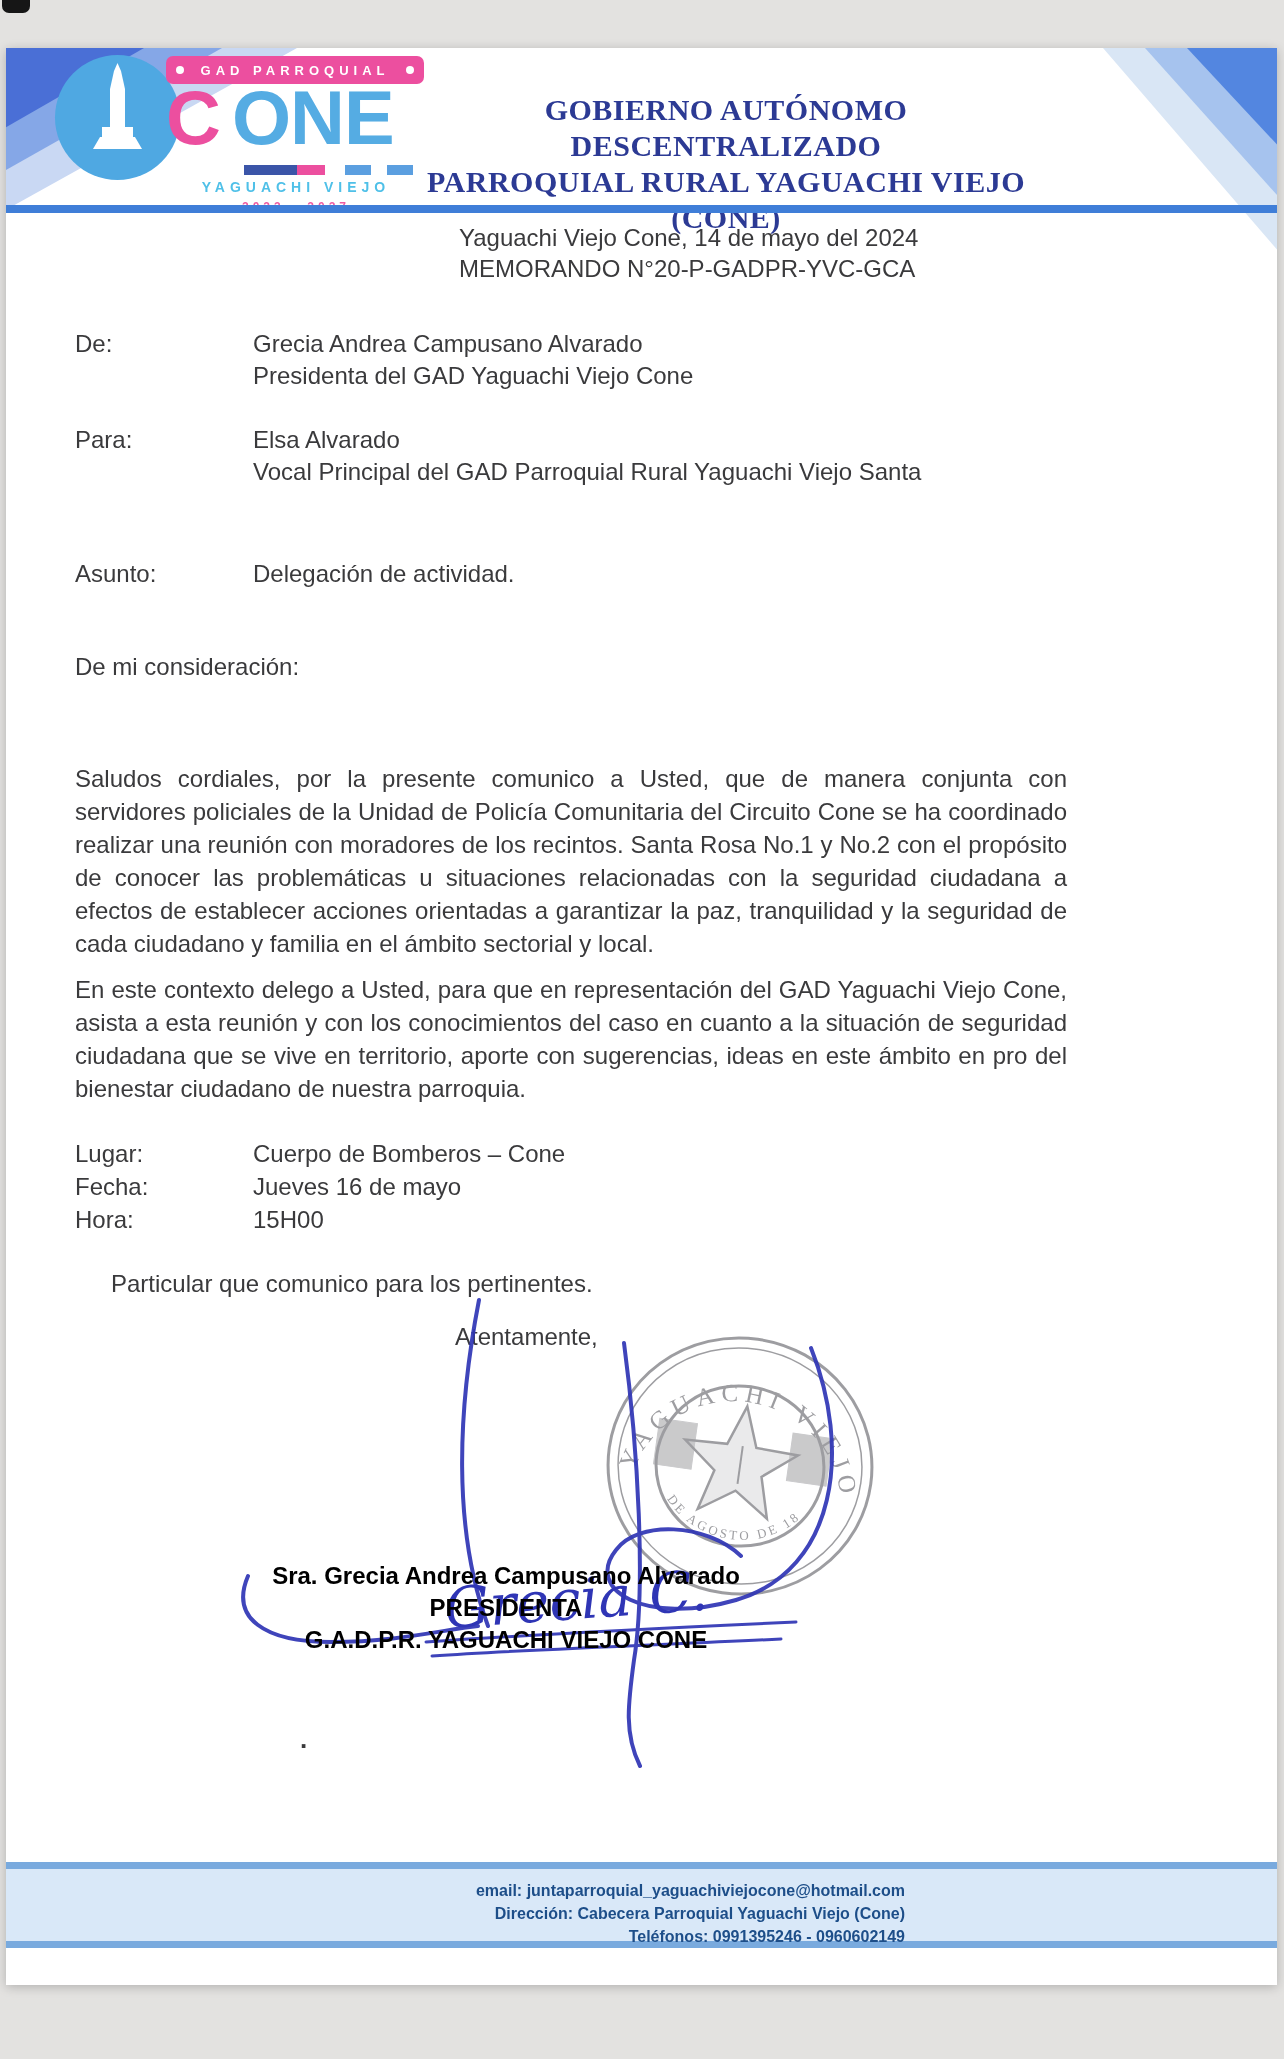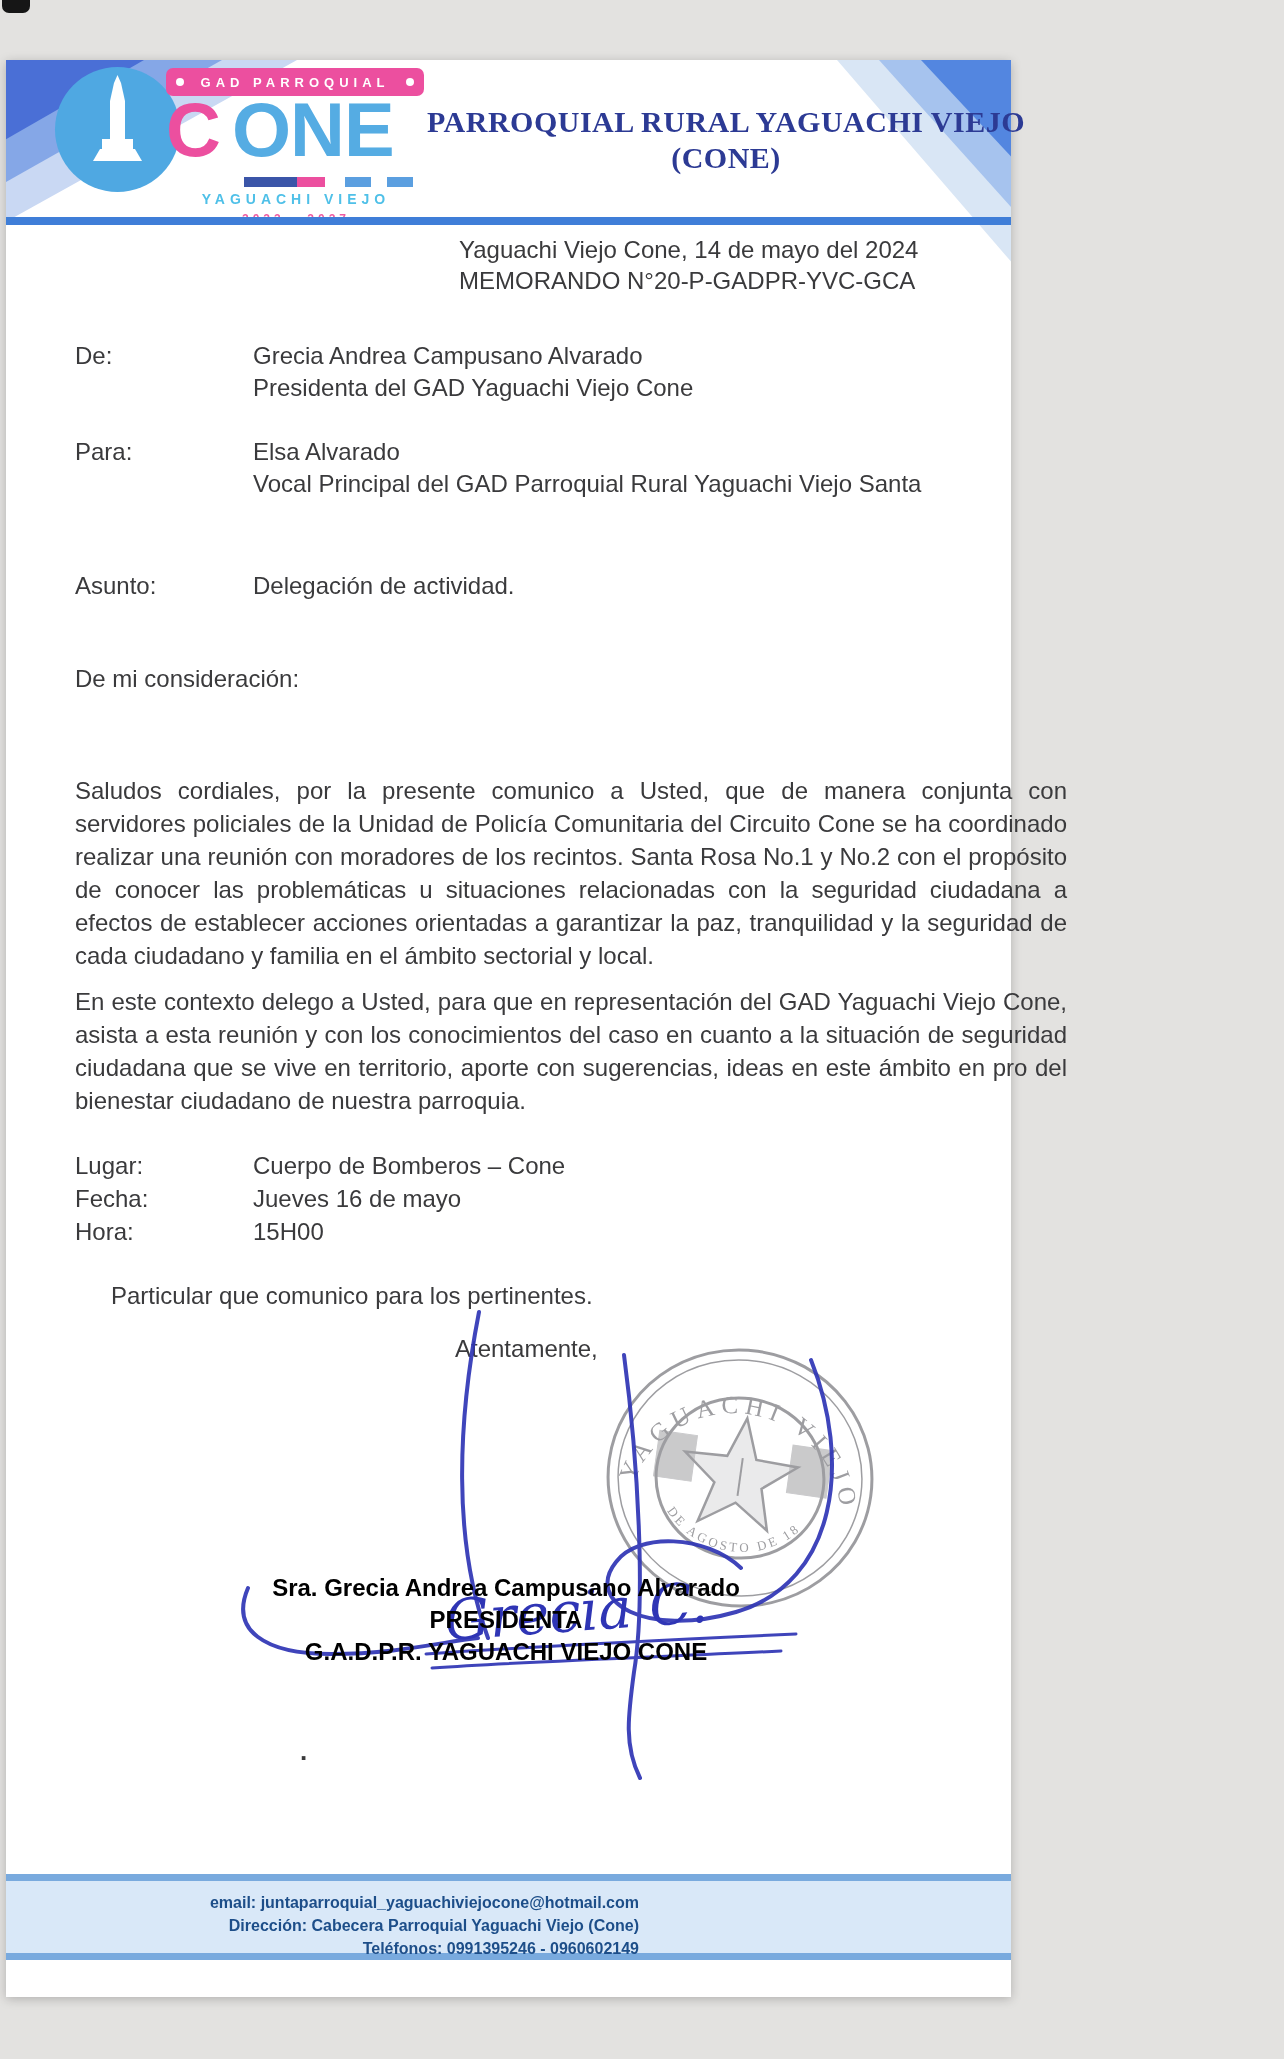--- a/index.html
+++ b/index.html
@@ -1,19 +1,19 @@
 <!DOCTYPE html>
 <html><head>
 <meta charset="utf-8">
 <style>
   html,body{margin:0;padding:0;}
   .page{position:relative;width:1284px;height:2059px;background:#e3e2e0;overflow:hidden;
         font-family:"Liberation Sans",sans-serif;color:#3a3a3c;}
   .corner-notch{position:absolute;left:2px;top:0;width:28px;height:13px;background:#161616;border-radius:0 0 7px 7px;}
-  .sheet{position:absolute;left:6px;top:60px;width:1005px;height:1937px;background:#ffffff;
+  .sheet{position:absolute;left:6px;top:48px;width:1271px;height:1937px;background:#ffffff;
          box-shadow:0 2px 10px rgba(0,0,0,.22);}
   
   .decor{position:absolute;top:0;}
   .decor-left{left:0;width:300px;height:165px;}
   .decor-left .t1{position:absolute;left:0;top:0;width:100%;height:100%;background:#c9d8f3;
       clip-path:polygon(0 0,97% 0,0 98%);}
   .decor-left .t2{position:absolute;left:0;top:0;width:100%;height:100%;background:#85a7e7;
       clip-path:polygon(0 0,72% 0,0 74%);}
   .decor-left .t3{position:absolute;left:0;top:0;width:100%;height:100%;background:#4a6fd6;
       clip-path:polygon(0 0,46% 0,0 48%);}
@@ -98,20 +98,21 @@
         <span style="width:28px;background:#ec4f9f;"></span>
         <span style="width:20px;"></span>
         <span style="width:26px;background:#5b9fe0;"></span>
         <span style="width:16px;"></span>
         <span style="width:26px;background:#5b9fe0;"></span>
     </div>
     <div class="logo-sub">YAGUACHI VIEJO</div>
     <div class="logo-period">2023 - 2027</div>
 
     <div class="org-title">
+      <div>GOBIERNO AUTÓNOMO DESCENTRALIZADO</div>
       <div>PARROQUIAL RURAL YAGUACHI VIEJO (CONE)</div>
     </div>
     <div class="header-rule"></div>
 
     <div class="dateline">
       <div>Yaguachi Viejo Cone, 14 de mayo del 2024</div>
       <div>MEMORANDO N°20-P-GADPR-YVC-GCA</div>
     </div>
 
     <div class="frow" style="top:280px;">

